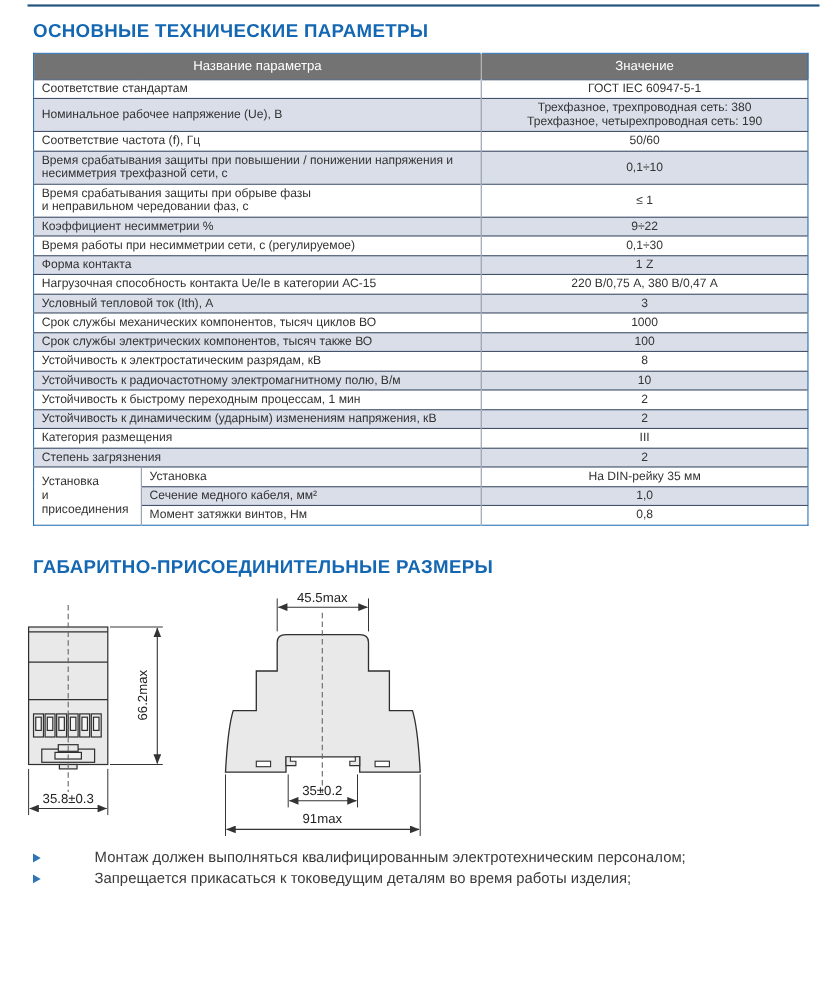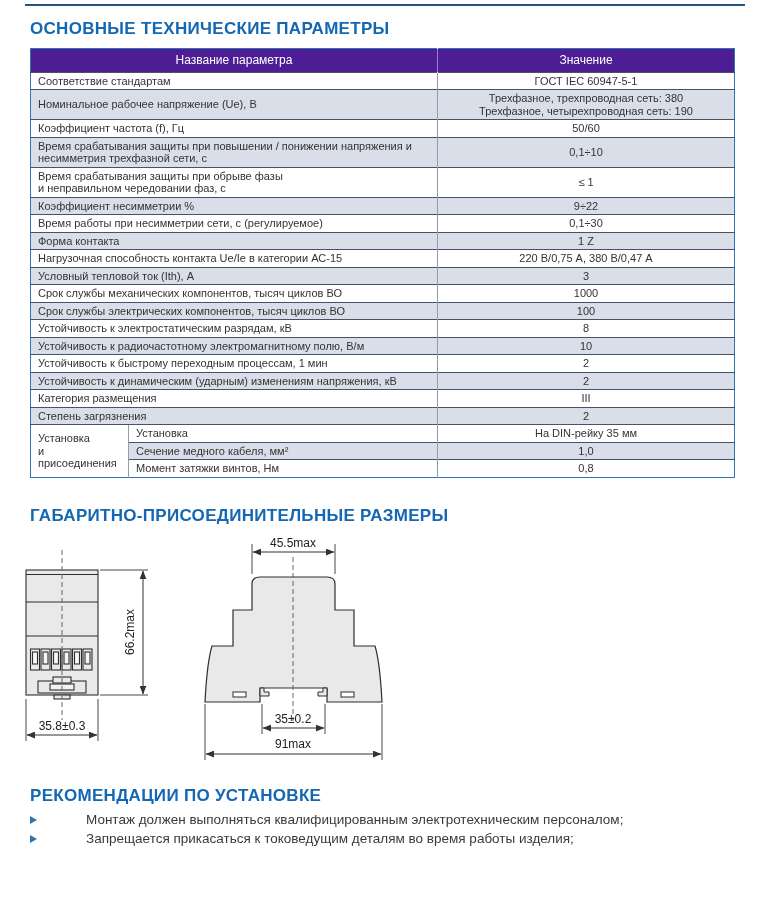--- a/index.html
+++ b/index.html
@@ -14,21 +14,21 @@
     margin:13px 0 9px 0;
   }
   h1.h-dim{margin-top:28px;}
   h1.h-rec{margin-top:15px;margin-bottom:5px;}
   
   table.params{
     width:100%;border-collapse:collapse;table-layout:fixed;
     border:1px solid #2e75b6;font-size:11px;line-height:12.5px;
   }
   table.params th{
-    background:#4c1d95;color:#fff;font-weight:400;font-size:12px;
+    background:#737373;color:#fff;font-weight:400;font-size:12px;
     padding:5px 4px;text-align:center;
   }
   table.params th + th{border-left:1px solid rgba(255,255,255,.45);}
   table.params td{
     border-top:1px solid #44536a;padding:2px 19px;vertical-align:middle;
     white-space:pre-line;
   }
   table.params td.param{text-align:left;padding-left:7px;}
   table.params td.val{text-align:center;border-left:1px solid #939cab;}
   table.params td.sub{border-left:1px solid #939cab;text-align:left;padding-left:7px;}
@@ -73,21 +73,21 @@
       <tr>
           <td colspan="2" class="param">Соответствие стандартам</td>
           <td class="val">ГОСТ IEC 60947-5-1</td>
         </tr>
       <tr>
           <td colspan="2" class="param">Номинальное рабочее напряжение (Ue), В</td>
           <td class="val">Трехфазное, трехпроводная сеть: 380
 Трехфазное, четырехпроводная сеть: 190</td>
         </tr>
       <tr>
-          <td colspan="2" class="param">Коэффициент частота (f), Гц</td>
+          <td colspan="2" class="param">Соответствие частота (f), Гц</td>
           <td class="val">50/60</td>
         </tr>
       <tr>
           <td colspan="2" class="param">Время срабатывания защиты при повышении / понижении напряжения и несимметрия трехфазной сети, с</td>
           <td class="val">0,1÷10</td>
         </tr>
       <tr>
           <td colspan="2" class="param">Время срабатывания защиты при обрыве фазы
 и неправильном чередовании фаз, с</td>
           <td class="val">≤ 1</td>
@@ -110,21 +110,21 @@
         </tr>
       <tr>
           <td colspan="2" class="param">Условный тепловой ток (Ith), А</td>
           <td class="val">3</td>
         </tr>
       <tr>
           <td colspan="2" class="param">Срок службы механических компонентов, тысяч циклов ВО</td>
           <td class="val">1000</td>
         </tr>
       <tr>
-          <td colspan="2" class="param">Срок службы электрических компонентов, тысяч циклов ВО</td>
+          <td colspan="2" class="param">Срок службы электрических компонентов, тысяч также ВО</td>
           <td class="val">100</td>
         </tr>
       <tr>
           <td colspan="2" class="param">Устойчивость к электростатическим разрядам, кВ</td>
           <td class="val">8</td>
         </tr>
       <tr>
           <td colspan="2" class="param">Устойчивость к радиочастотному электромагнитному полю, В/м</td>
           <td class="val">10</td>
         </tr>
@@ -240,21 +240,20 @@
 
       <g stroke="#333" stroke-width="0.9" fill="none">
         <line x1="205" y1="169" x2="205" y2="225"></line>
         <line x1="382" y1="169" x2="382" y2="225"></line>
         <line x1="206" y1="219" x2="381" y2="219" stroke-width="1" marker-start="url(#arw)" marker-end="url(#arw)"></line>
       </g>
       <text class="dimtext" x="293" y="213" text-anchor="middle">91max</text>
     </svg>
   </div>
 
-  <h1 class="h-rec">РЕКОМЕНДАЦИИ ПО УСТАНОВКЕ</h1>
 
   <ul class="bullets">
     <li>
         <span class="arrow"></span>
         <span class="txt">Монтаж должен выполняться квалифицированным электротехническим персоналом;</span>
       </li>
     <li>
         <span class="arrow"></span>
         <span class="txt">Запрещается прикасаться к токоведущим деталям во время работы изделия;</span>
       </li>

